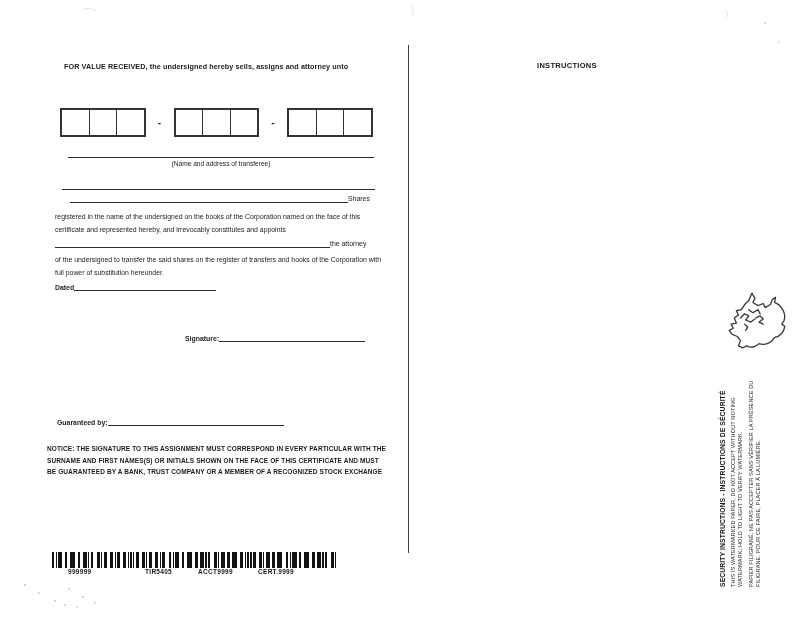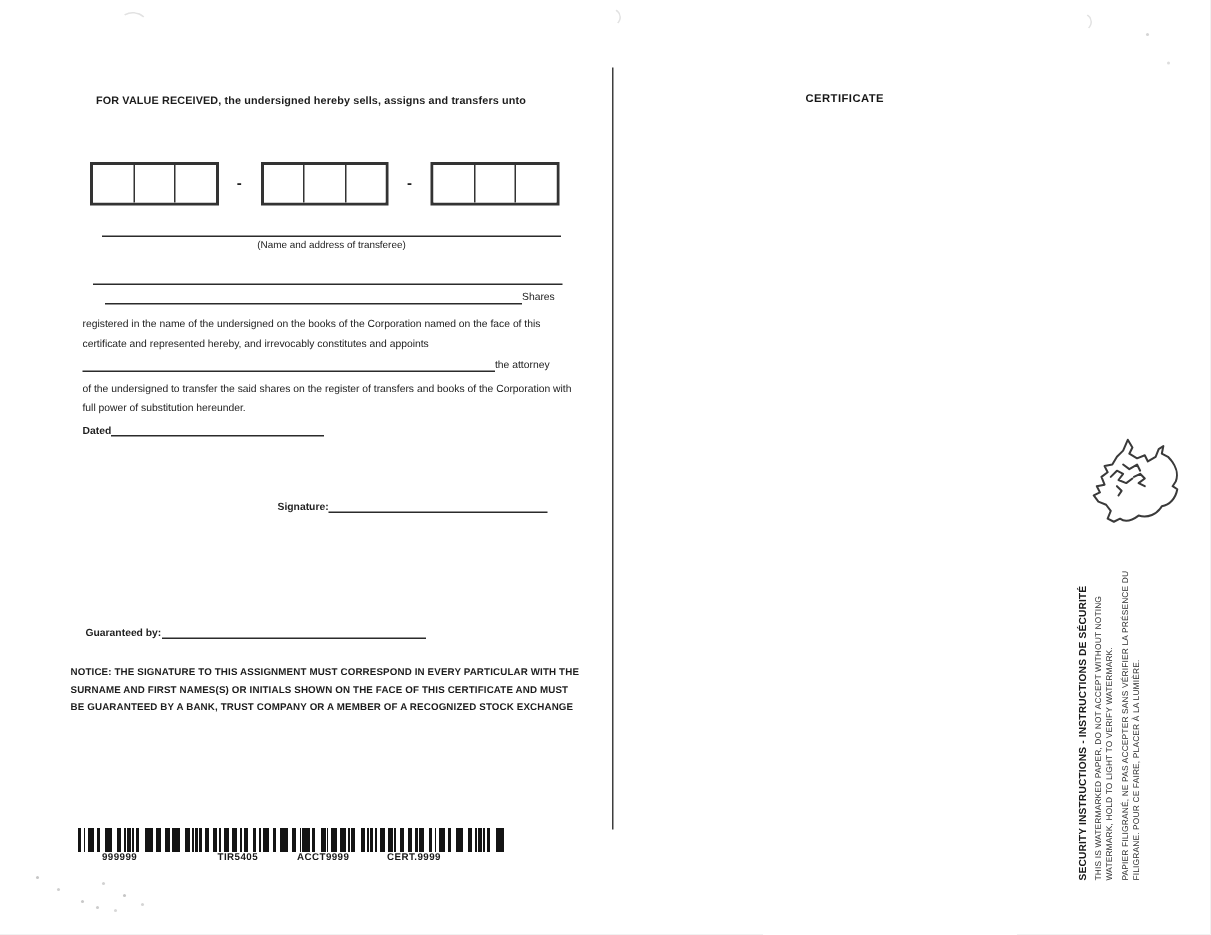--- a/index.html
+++ b/index.html
@@ -49,21 +49,21 @@
   .arc{width:16px;height:12px;border-radius:50%;border:1px solid transparent;}
   .arc-top{border-top-color:#e2e2e2;}
   .arc-right{border-right-color:#e2e2e2;}
   .speck{width:2px;height:2px;background:#c6c6c6;border-radius:50%;}
 </style>
 </head>
 <body>
 
 <div class="page">
 
-  <div class="abs hdr nowrap" style="left:64px;top:62px;">FOR VALUE RECEIVED, the undersigned hereby sells, assigns and transfers unto</div>
+  <div class="abs hdr nowrap" style="left:64px;top:62px;">FOR VALUE RECEIVED, the undersigned hereby sells, assigns and attorney unto</div>
 
 
   <div class="abs sin-row">
     <div class="sin-group">
       <div class="sin-cell"></div>
       <div class="sin-cell"></div>
       <div class="sin-cell"></div>
     </div>
     <div class="sin-dash">-</div>
     <div class="sin-group">
@@ -112,21 +112,21 @@
   <div class="abs notice" style="left:47px;top:443px;width:340px;">NOTICE:  THE SIGNATURE TO THIS ASSIGNMENT MUST CORRESPOND IN EVERY PARTICULAR WITH THE SURNAME AND FIRST NAMES(S) OR INITIALS SHOWN ON THE FACE OF THIS CERTIFICATE AND MUST BE GUARANTEED BY A BANK, TRUST COMPANY OR A MEMBER OF A RECOGNIZED STOCK EXCHANGE</div>
 
   <div class="abs barcode"></div>
   <span class="abs bc-label" style="left:68px;">999999</span>
   <span class="abs bc-label" style="left:145px;">TIR5405</span>
   <span class="abs bc-label" style="left:198px;">ACCT9999</span>
   <span class="abs bc-label" style="left:258px;">CERT.9999</span>
 
   <div class="abs divider"></div>
 
-  <div class="abs restrictions">CERTIFICATE</div>
+  <div class="abs restrictions">INSTRUCTIONS</div>
 
   <svg class="abs" style="left:724px;top:289px;" width="66" height="62" viewBox="0 0 64 60">
     <g fill="none" stroke="#3a3a3a" stroke-width="1.3" stroke-linejoin="round" stroke-linecap="round">
       <path d="M24,11 L27,4 L30,9 L28,13 L33,16 L38,14 L40,18 L45,15 L47,10 L50,8 L49,13 L53,15
                C58,20 60,26 58,31 L56,34 L59,36 C58,42 54,46 49,47
                C46,52 40,55 34,53 C30,56 26,58 22,55 L18,57 L14,55
                L16,50 L13,46 L8,44 L5,40 L9,38 L7,34 L12,33
                L10,28 L14,25 L12,21 L17,20 L20,15 Z"></path>
       <path d="M16,28 l4,-4 l4,2 l-3,4 l5,2 l4,-3"></path>
       <path d="M24,20 l4,3 l5,-3 l2,4"></path>

